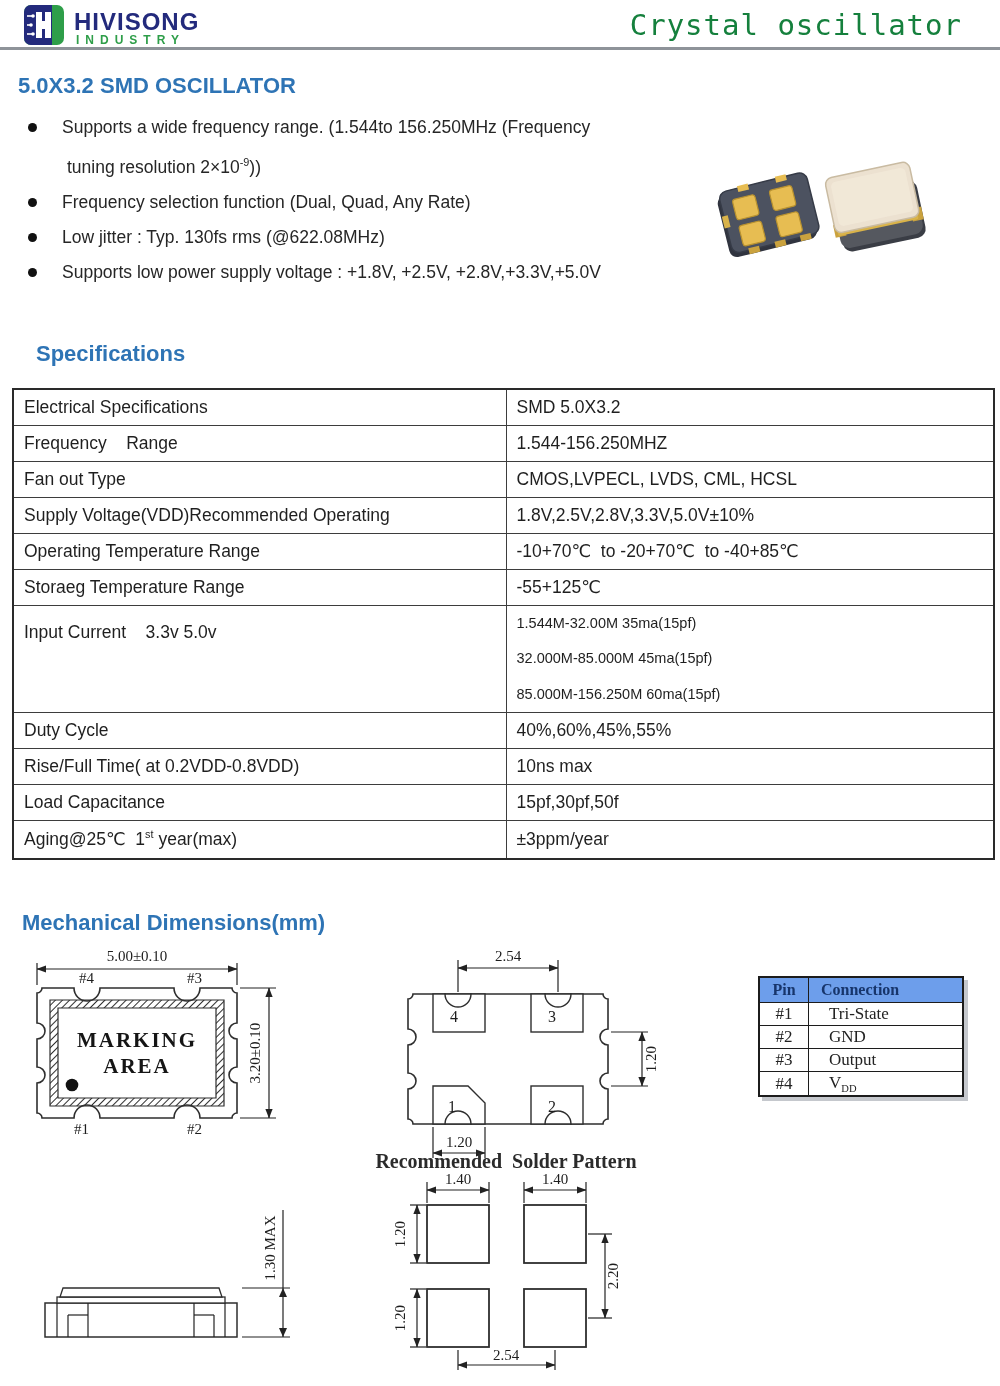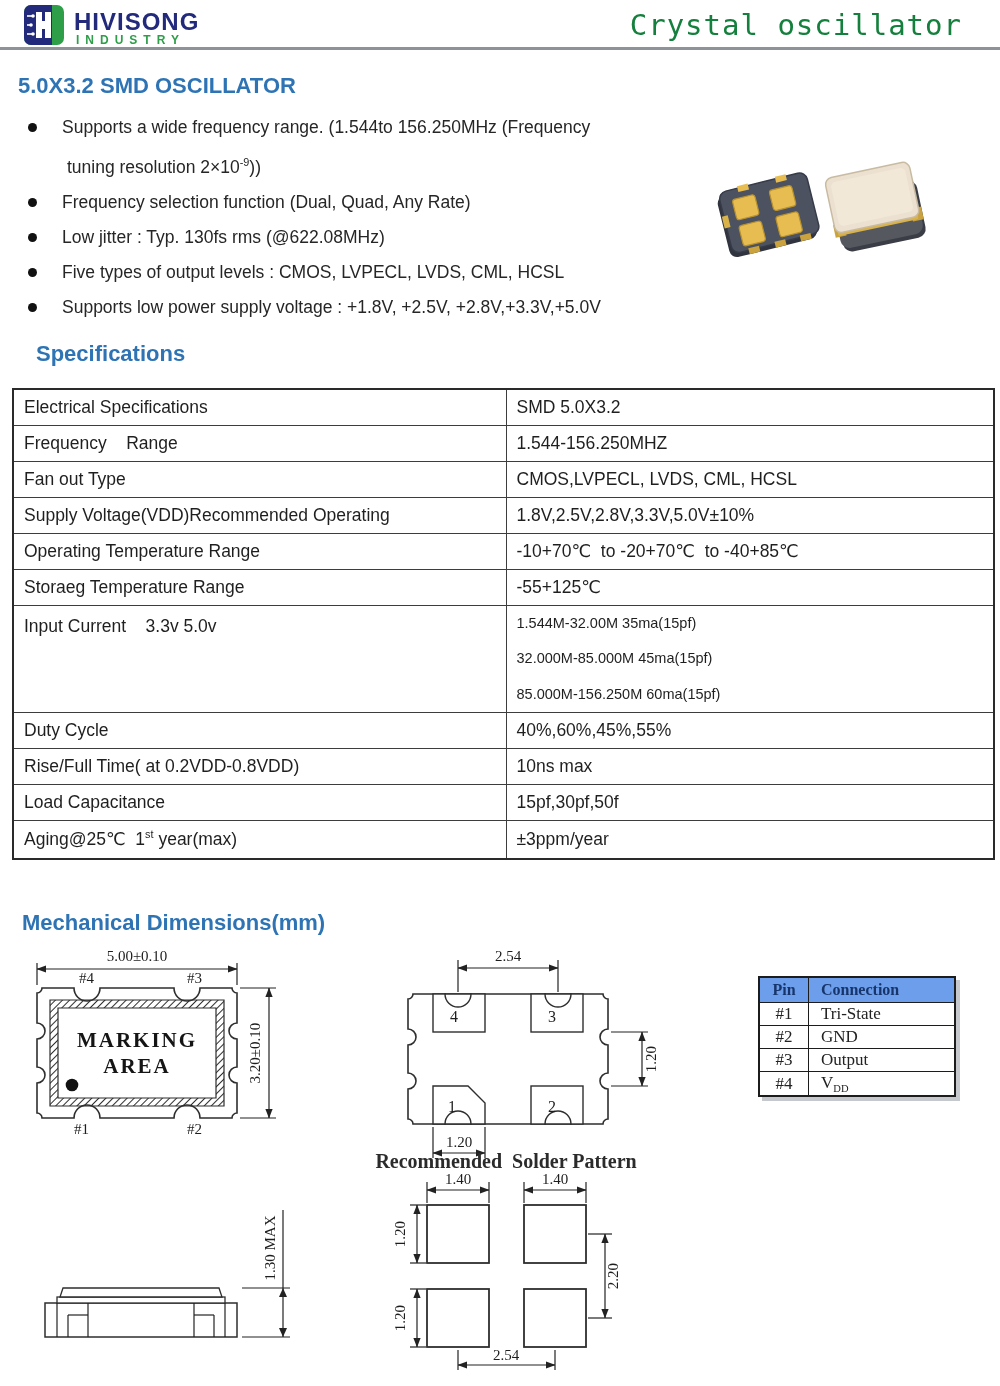--- a/index.html
+++ b/index.html
@@ -41,21 +41,21 @@
 
   
   .pin-table{position:absolute;left:758px;top:976px;border-collapse:collapse;
              font-family:"Liberation Serif","DejaVu Serif",serif;
              box-shadow:4px 4px 0 rgba(140,145,155,.5);}
   .pin-table{border:2.5px solid #1c1c1c;}
   .pin-table td,.pin-table th{border:1.8px solid #1c1c1c;}
   .pin-table th{background:#6d9eeb;color:#17356b;font-size:16px;font-weight:bold;height:22px;}
   .pin-table td{background:#fff;font-size:17px;height:20px;}
   .pin-table .pc{width:46px;text-align:center;}
-  .pin-table .cc{width:132px;padding-left:12px;}
+  .pin-table .cc{width:132px;padding-left:20px;}
   .pin-table sub{font-size:0.62em;}
 
   
   .solder-title{position:absolute;left:356px;top:1150px;width:300px;text-align:center;
                 font-family:"Liberation Serif","DejaVu Serif",serif;font-weight:bold;
                 font-size:20px;color:#2b2b2b;}
   .dim-text{font-family:"Liberation Serif","DejaVu Serif",serif;font-size:15px;fill:#1d1d1d;}
   .pad-num{font-family:"Liberation Serif","DejaVu Serif",serif;font-size:16px;fill:#1d1d1d;}
   .marking{font-family:"Liberation Serif","DejaVu Serif",serif;font-weight:bold;font-size:21px;
            fill:#151515;letter-spacing:2px;}
@@ -100,24 +100,20 @@
     <li>
       <span class="dot"></span>
       <div class="ftext">Frequency selection function (Dual, Quad, Any Rate)</div>
     </li>
     <li>
       <span class="dot"></span>
       <div class="ftext">Low jitter : Typ. 130fs rms (@622.08MHz)</div>
     </li>
     <li>
       <span class="dot"></span>
-      <div class="ftext">Five types of output levels : CMOS, LVPECL, LVDS, CML, HCSL</div>
-    </li>
-    <li>
-      <span class="dot"></span>
       <div class="ftext">Supports low power supply voltage : +1.8V, +2.5V, +2.8V,+3.3V,+5.0V</div>
     </li>
   </ul>
 
   <svg class="abs" style="left:710px;top:156px;" width="112" height="112" viewBox="0 0 112 112">
     <g transform="rotate(-14 56 56)">
       <rect x="11" y="30" width="90" height="63" rx="8" fill="#30343f"></rect>
       <rect x="14" y="26" width="90" height="63" rx="8" fill="#4c5260" stroke="#363b47" stroke-width="1.5"></rect>
       <rect x="34" y="24" width="11" height="6" fill="#e7bd52"></rect>
       <rect x="73" y="24" width="11" height="6" fill="#e7bd52"></rect>
@@ -169,21 +165,21 @@
         </tr>
     <tr>
       <td>Operating Temperature Range</td>
       <td>-10+70℃&nbsp;&nbsp;to -20+70℃&nbsp;&nbsp;to -40+85℃</td>
         </tr>
     <tr>
       <td>Storaeg Temperature Range</td>
       <td>-55+125℃</td>
         </tr>
     <tr class="tall">
-      <td style="vertical-align:top;padding-top:10px;">Input Current&nbsp;&nbsp;&nbsp;&nbsp;3.3v 5.0v</td>
+      <td style="vertical-align:top;padding-top:16px;">Input Current&nbsp;&nbsp;&nbsp;&nbsp;3.3v 5.0v</td>
       <td class="multi">
         <div>1.544M-32.00M 35ma(15pf)</div>
         <div>32.000M-85.000M 45ma(15pf)</div>
         <div>85.000M-156.250M 60ma(15pf)</div>
       </td>
         </tr>
     <tr>
       <td>Duty Cycle</td>
       <td>40%,60%,45%,55%</td>
         </tr>

